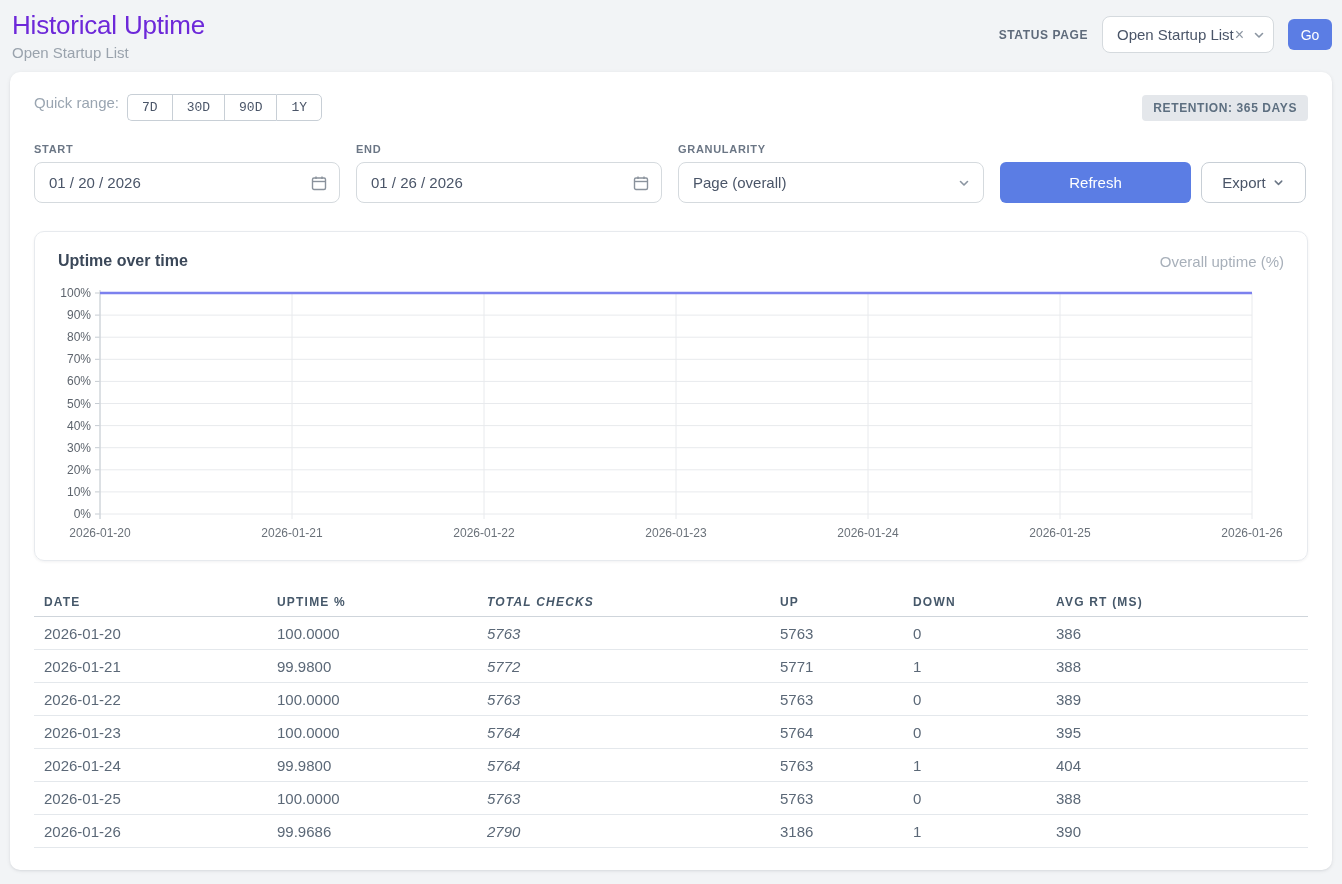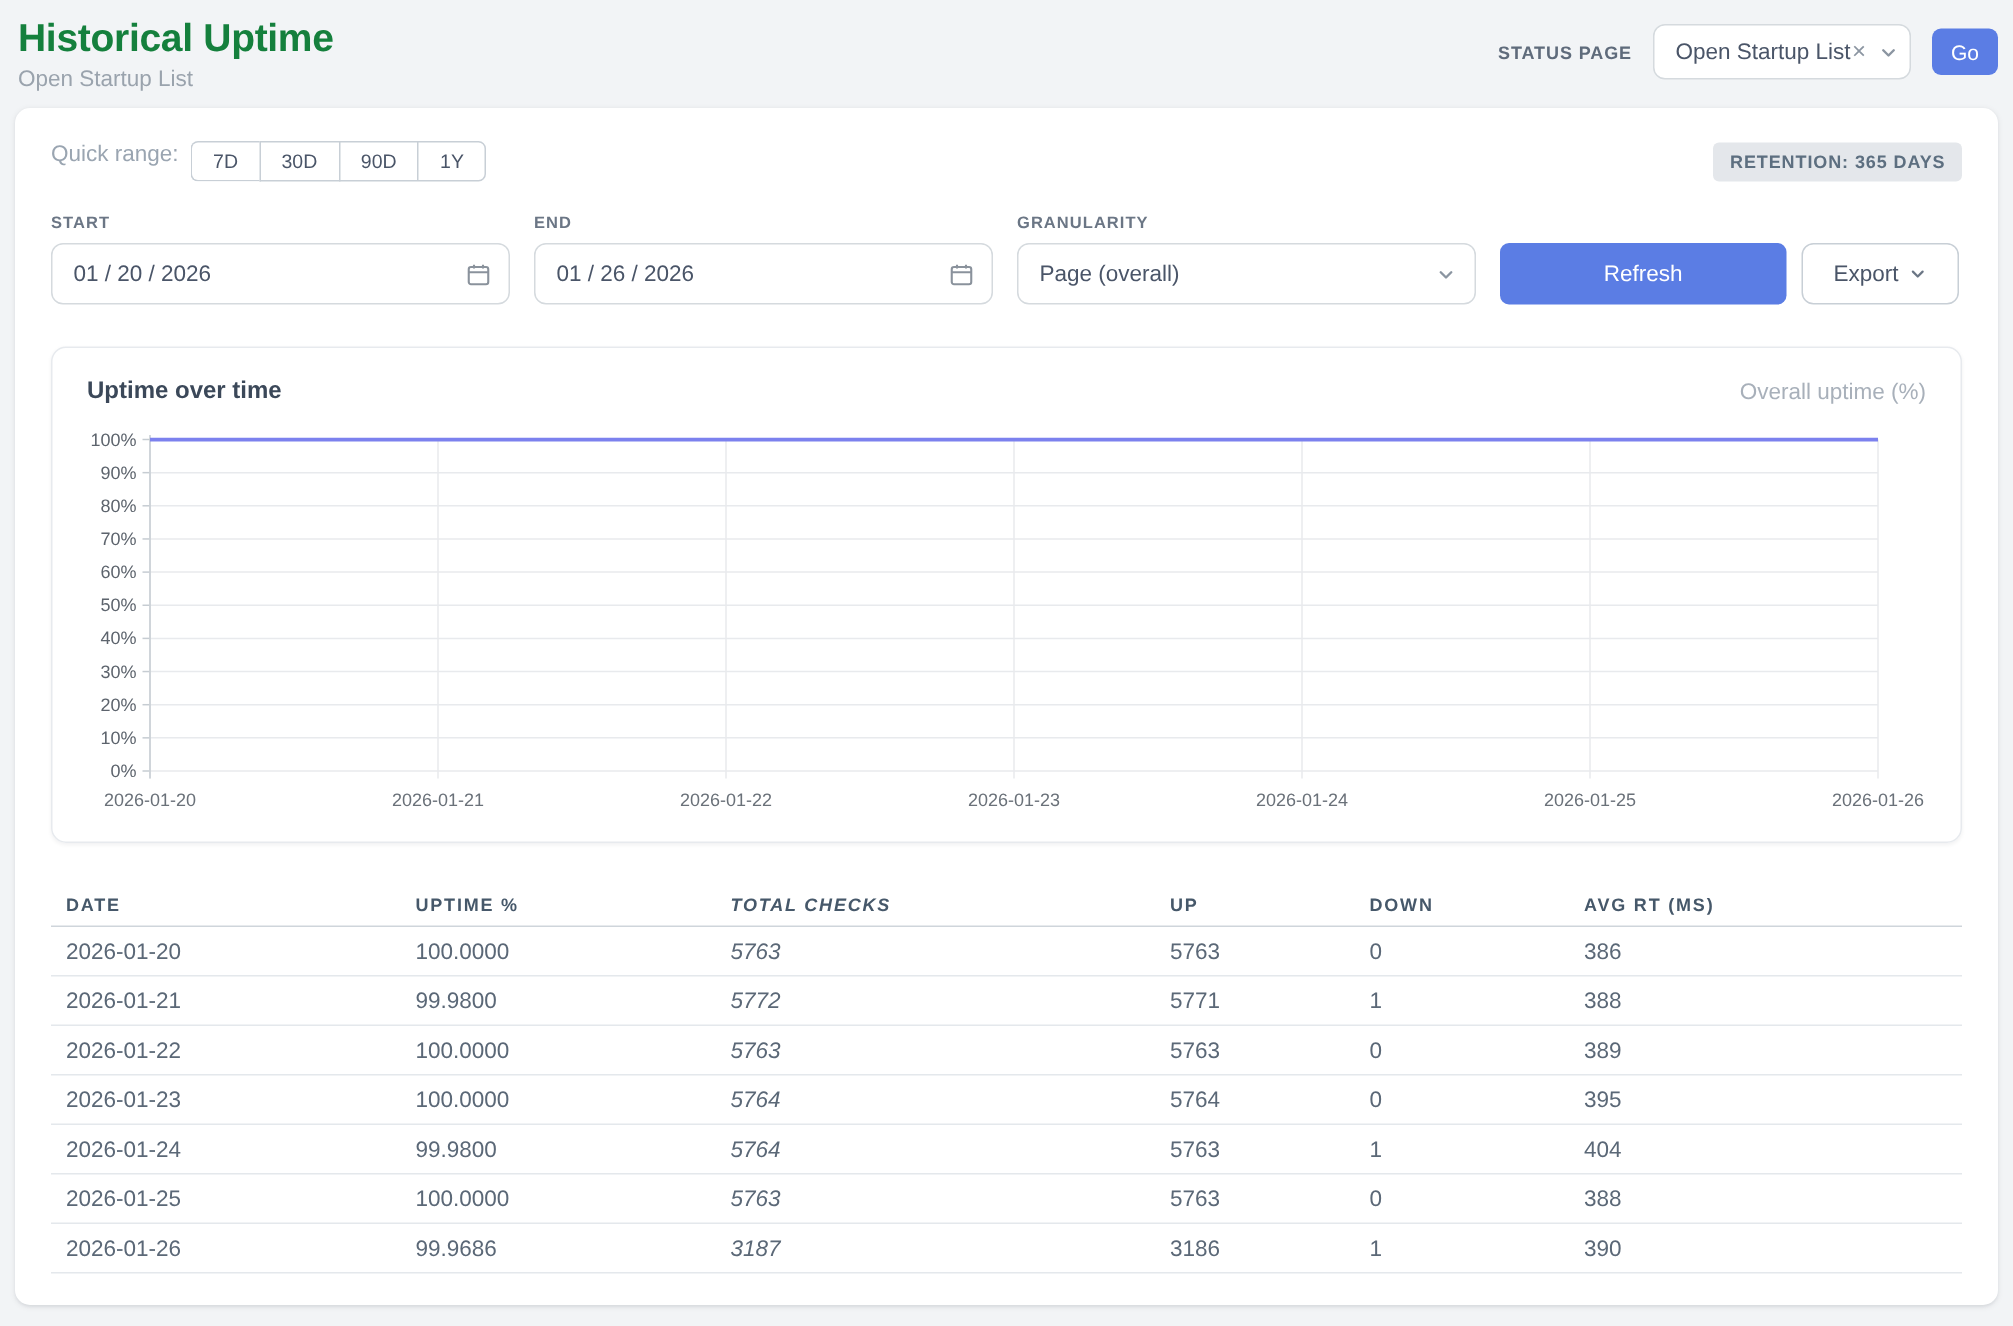--- a/index.html
+++ b/index.html
@@ -1,40 +1,40 @@
 <!DOCTYPE html>
 <html><head>
 <meta charset="utf-8">
 <style>
   * { margin:0; padding:0; box-sizing:border-box; }
   html,body { width:1342px; height:884px; }
   body { background:#f2f4f6; font-family:"Liberation Sans", sans-serif; color:#3c4a5d; overflow:hidden; }
 
   
   .topbar { display:flex; justify-content:space-between; align-items:flex-start; padding:10px 10px 0 12px; height:72px; }
-  .page-title { font-size:26px; font-weight:700; color:#15803d; letter-spacing:-0.2px; }
+  .page-title { font-size:26px; font-weight:400; color:#6d28d9; letter-spacing:-0.2px; }
   .page-subtitle { font-size:15px; color:#9aa3ad; margin-top:3px; }
   .head-right { display:flex; align-items:center; gap:14px; margin-top:6px; }
   .sp-label { font-size:12px; font-weight:700; color:#5f6b7b; letter-spacing:0.6px; }
   .select-box { display:flex; align-items:center; background:#fff; border:1px solid #d5dade; border-radius:8px; height:37px; padding:0 10px 0 14px; cursor:pointer; }
   .sp-select { width:172px; }
   .select-box .val { font-size:15px; color:#4a5568; white-space:nowrap; }
   .x-glyph { font-size:16px; color:#8b95a1; line-height:1; margin-left:1px; }
   .chev { margin-left:8px; flex:0 0 auto; }
   .btn-primary { background:#5b7de4; color:#fff; border:none; border-radius:6px; font-family:inherit; cursor:pointer; }
   .btn-go { width:44px; height:31px; font-size:14px; }
 
   
   .card { background:#fff; margin:0 10px; border-radius:10px; box-shadow:0 1px 2px rgba(16,24,40,.05), 0 1px 4px rgba(16,24,40,.08); padding:22px 24px 16px; height:798px; }
 
   .row1 { display:flex; justify-content:space-between; align-items:center; margin-bottom:22px; }
   .qr { display:flex; align-items:flex-start; gap:8px; }
   .qr-label { font-size:15px; color:#9aa5b1; }
   .btn-group { display:flex; }
-  .btn-group button { background:#fff; border:1px solid #c8cfd6; border-right:none; color:#4a5568; font-size:13px; font-family:Liberation Sans, sans-serif; padding:5px 14px; cursor:pointer; }
+  .btn-group button { background:#fff; border:1px solid #c8cfd6; border-right:none; color:#4a5568; font-size:13px; font-family:Liberation Mono, monospace; padding:5px 14px; cursor:pointer; }
   .btn-group button:first-child { border-radius:5px 0 0 5px; }
   .btn-group button:last-child { border-radius:0 5px 5px 0; border-right:1px solid #c8cfd6; }
   .badge { background:#e4e7eb; color:#5d6f80; font-size:12px; font-weight:700; letter-spacing:0.6px; padding:6px 11px; border-radius:4px; }
 
   .row2 { display:flex; align-items:flex-end; margin-bottom:28px; }
   .field { display:flex; flex-direction:column; }
   .field label { font-size:11px; font-weight:700; color:#6b7685; letter-spacing:0.7px; margin-bottom:7px; }
   .input { display:flex; align-items:center; justify-content:space-between; height:41px; border:1px solid #d5dade; border-radius:8px; padding:0 12px 0 14px; background:#fff; font-size:15px; color:#4a5568; cursor:pointer; }
   .w306 { width:306px; }
   .gap16 { margin-left:16px; }
@@ -255,21 +255,21 @@
           <div class="td c0">2026-01-25</div>
           <div class="td c1">100.0000</div>
           <div class="td c2">5763</div>
           <div class="td c3">5763</div>
           <div class="td c4">0</div>
           <div class="td c5">388</div>
         </div>
         <div class="tr">
           <div class="td c0">2026-01-26</div>
           <div class="td c1">99.9686</div>
-          <div class="td c2">3187</div>
+          <div class="td c2">2790</div>
           <div class="td c3">3186</div>
           <div class="td c4">1</div>
           <div class="td c5">390</div>
         </div>
       </div>
   </section>
 
 </main>
 
 </body></html>

